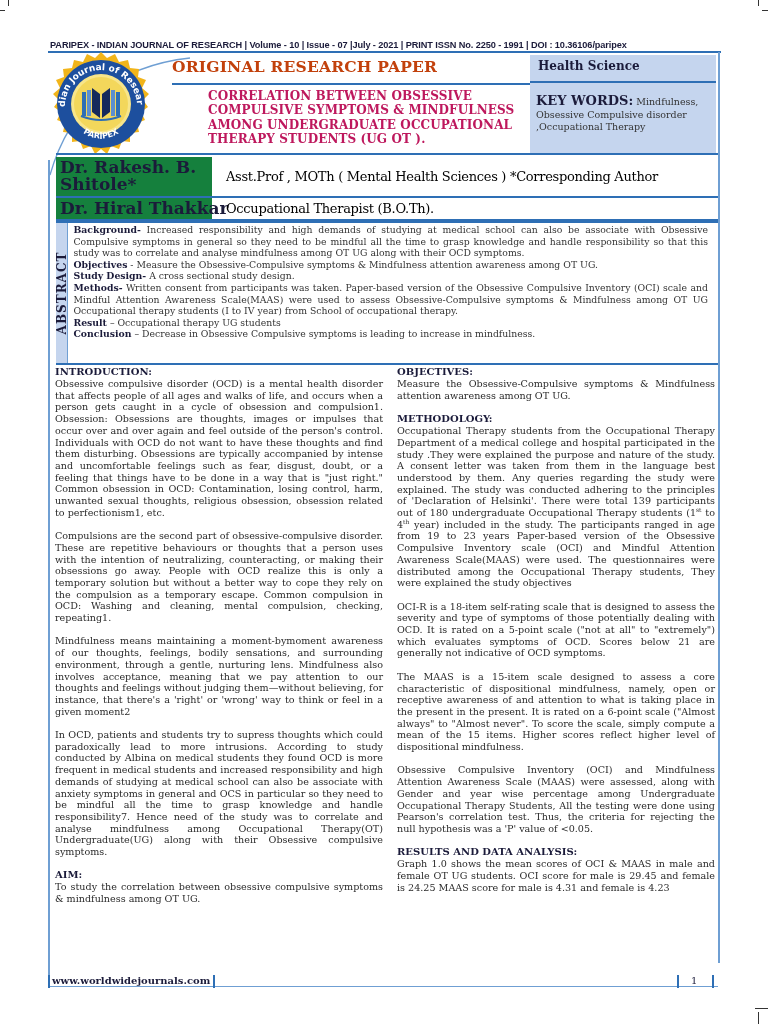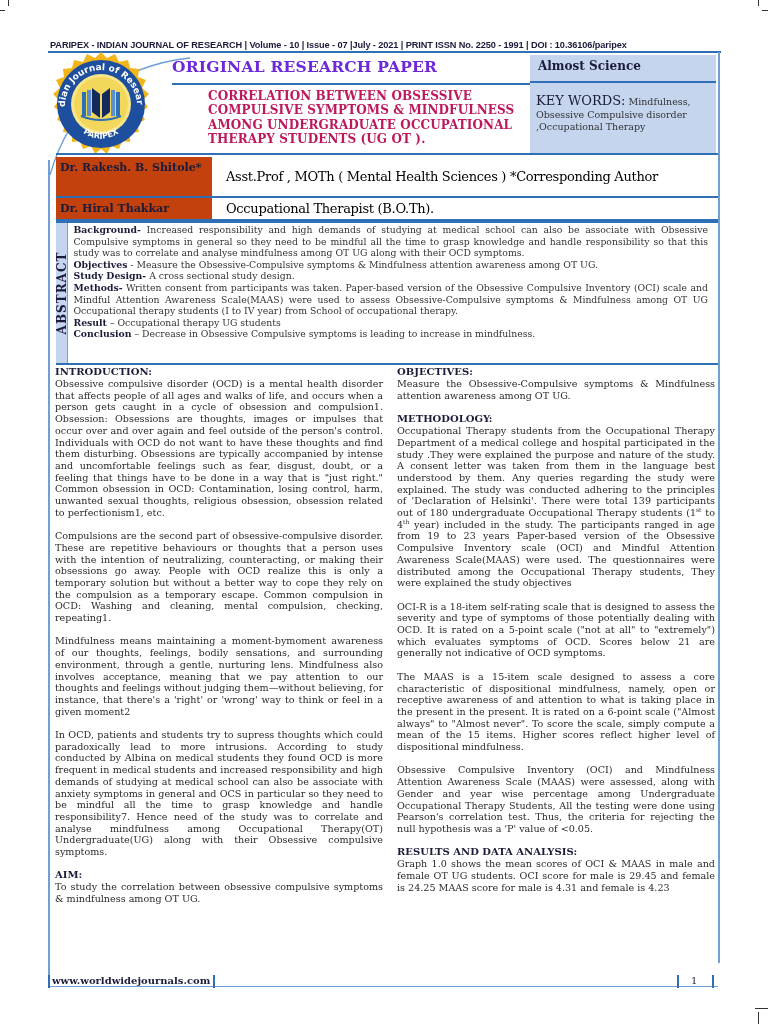--- a/index.html
+++ b/index.html
@@ -6,30 +6,30 @@
   body { width: 768px; height: 1024px; position: relative; overflow: hidden;
          font-family: "DejaVu Serif", "Liberation Serif", serif; color: #2a2a2a; }
   .crop { position: absolute; background: #333; }
   .journal-header { position: absolute; left: 50px; top: 40px; width: 671px; font-size: 9.2px; font-weight: bold;
      color: #1b1b3a; letter-spacing: -0.1px; white-space: nowrap; font-family: Liberation Sans, sans-serif; }
   .header-rule { position: absolute; left: 48px; top: 51px; width: 673px; height: 2px; background: #2e6fb5; }
   .frame-right { position: absolute; left: 718px; top: 52px; width: 2px; height: 911px; background: #6f9fd3; }
   .frame-left { position: absolute; left: 48px; top: 160px; width: 2px; height: 827px; background: #6f9fd3; }
   .logo { position: absolute; left: 45px; top: 50px; width: 112px; height: 112px; }
   .title-area { position: absolute; left: 172px; top: 55px; width: 358px; }
-  .orp { font-size: 15.5px; font-weight: bold; color: #6d28d9; letter-spacing: 0.2px; height: 24px; margin-top: 2px; }
+  .orp { font-size: 15.5px; font-weight: bold; color: #c2410c; letter-spacing: 0.2px; height: 24px; margin-top: 2px; }
   .title-rule { height: 1.5px; background: #2e6fb5; margin: 2px 0 4px 0; width: 360px;}
   .paper-title { font-size: 12px; font-weight: bold; color: #be185d; line-height: 14.5px; letter-spacing: 0.1px; margin-left: 36px; }
   .side-box { position: absolute; left: 530px; top: 55px; width: 186px; height: 100px; background: #c5d5ee; }
   .side-box .subject { font-size: 12px; font-weight: bold; color: #1b1b3a; padding: 4px 8px; height: 18px; border-bottom: 2px solid #2e6fb5; }
   .side-box .kw { padding: 12px 6px 0 6px; font-size: 9.5px; line-height: 12.5px; color: #333; }
-  .side-box .kw-label { font-size: 13px; font-weight: normal; color: #1b1b3a; }
+  .side-box .kw-label { font-size: 13px; font-weight: bold; color: #1b1b3a; }
   .box-rule-bottom { position: absolute; left: 56px; top: 153px; width: 662px; height: 2px; background: #2e6fb5; }
   .author-row { position: absolute; left: 56px; width: 662px; display: flex; border-bottom: 2px solid #2e6fb5; }
-  .author-row .name { background: #c2410c; font-weight: bold; color: #1b1b3a; font-size: 11px; line-height: 17px; padding: 2px 4px; box-sizing: border-box; width: 156px; }
+  .author-row .name { background: #15803d; font-weight: bold; color: #1b1b3a; font-size: 17px; line-height: 17px; padding: 2px 4px; box-sizing: border-box; width: 156px; }
   .author-row .role { font-size: 13px; color: #000000; padding-left: 14px; display: flex; align-items: center; font-family: "DejaVu Serif", serif; letter-spacing: -0.3px; }
   .abstract { position: absolute; left: 56px; top: 221px; width: 662px; height: 140px; border-top: 2px solid #2e6fb5; border-bottom: 2px solid #2e6fb5; display: flex; }
   .abstract .tab { width: 30px; background: #c5d5ee; position: relative; border-right: 1px solid #6f9fd3; }
   .abstract .tab span { position: absolute; left: 50%; top: 50%; transform: translate(-50%, -50%) rotate(-90deg);
       font-size: 12px; font-weight: bold; color: #1b1b3a; letter-spacing: 1px; white-space: nowrap; }
   .abstract .content { padding: 1px 10px 0 5px; font-size: 9.3px; line-height: 11.6px; color: #333; text-align: justify; }
   .abstract .content b { color: #1b1b3a; }
   .col { position: absolute; top: 366px; font-size: 9.6px; line-height: 11.7px; color: #2a2a2a; text-align: justify; }
   .col.left { left: 55px; width: 328px; }
   .col.right { left: 397px; width: 318px; }
@@ -94,21 +94,21 @@
   <div class="title-rule"></div>
   <div class="paper-title">
     <div>CORRELATION BETWEEN OBSESSIVE</div>
     <div>COMPULSIVE SYMPTOMS &amp; MINDFULNESS</div>
     <div>AMONG UNDERGRADUATE OCCUPATIONAL</div>
     <div>THERAPY STUDENTS (UG OT ).</div>
   </div>
 </div>
 
 <div class="side-box">
-  <div class="subject">Almost Science</div>
+  <div class="subject">Health Science</div>
   <div class="kw">
     <span class="kw-label">KEY WORDS:</span><span> Mindfulness, Obsessive Compulsive disorder ,Occupational Therapy</span>
   </div>
 </div>
 <div class="box-rule-bottom"></div>
 
 <div class="author-row" style="top:157px;height:39px;">
   <div class="name" style="height:39px;">Dr. Rakesh. B. Shitole*</div>
   <div class="role">Asst.Prof , MOTh ( Mental Health Sciences ) *Corresponding Author</div>
 </div>

